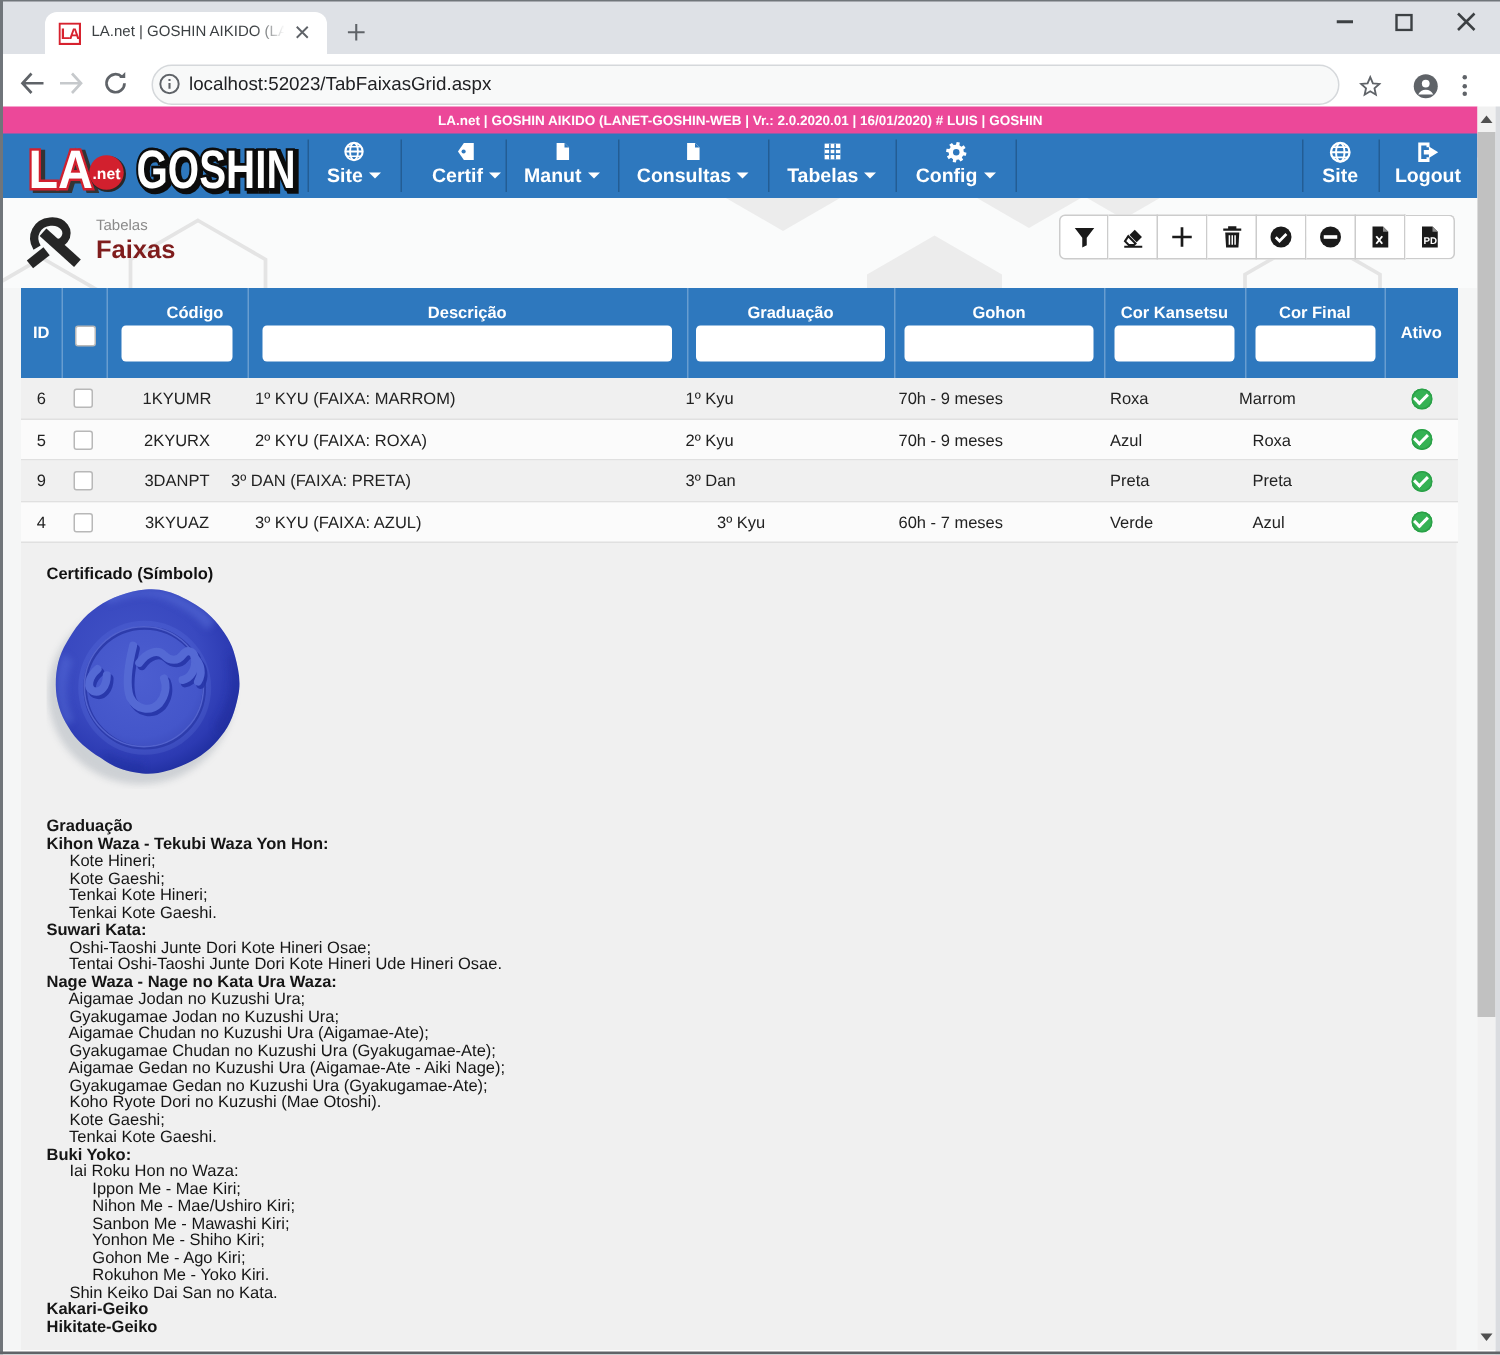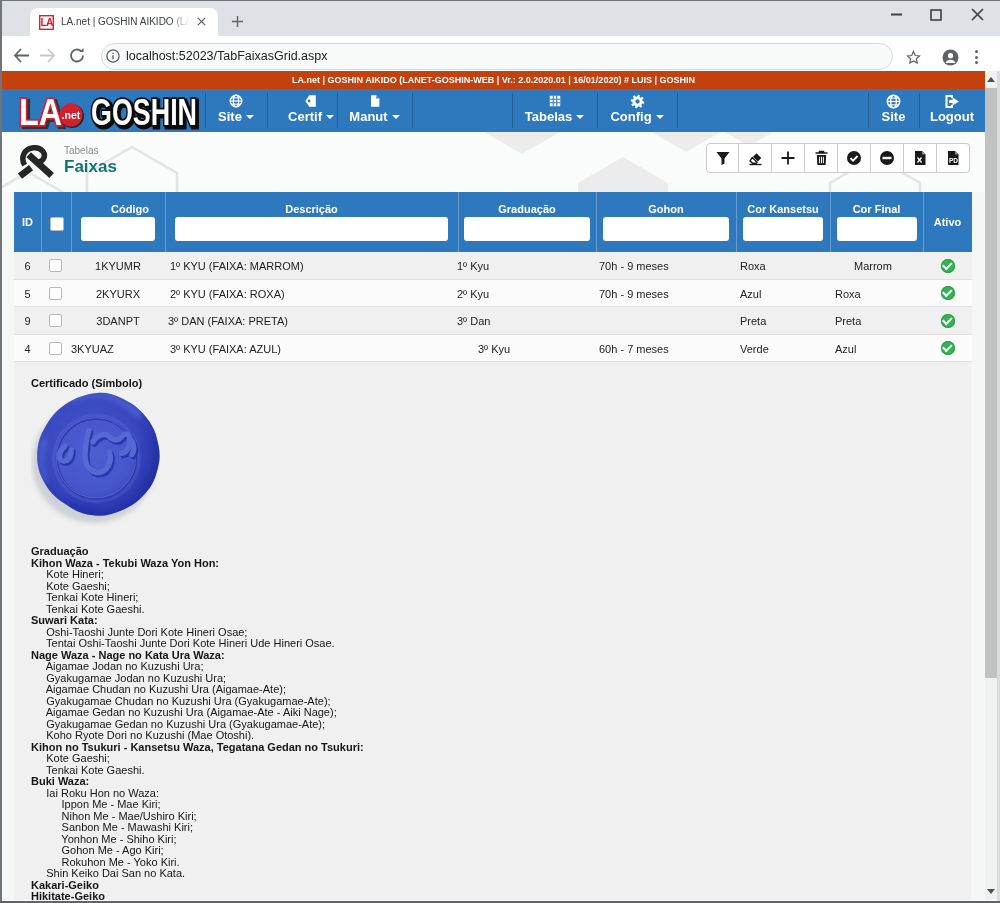--- a/index.html
+++ b/index.html
@@ -10,34 +10,34 @@
 
 #tabstrip { left:0; top:0; width:1000px; height:36px; background:#dee1e6; border-top:1px solid #70757a; }
 #tab { left:30px; top:8px; width:188px; height:28px; background:#fff; border-radius:8px 8px 0 0; }
 #tabtitle { left:61px; top:16px; width:137px; height:14px; font-size:10px; color:#3c4043; white-space:nowrap; overflow:hidden; }
 #tabfade { right:0; top:0; width:28px; height:15px; background:linear-gradient(90deg,rgba(255,255,255,0),#fff 70%); }
 #toolbar { left:0; top:36px; width:1000px; height:35px; background:#fff; }
 #omnibox { left:101px; top:43px; width:792px; height:27px; background:#f8f9f9; border:1px solid #d5d8db; border-radius:14px; }
 #url { left:126px; top:49px; font-size:12.5px; color:#202124; }
 
 
-#blackbar { left:2px; top:71px; width:983px; height:34px; background:#c2410c; color:#fff; font-size:9px; font-weight:bold; text-align:center; line-height:18px; }
+#blackbar { left:2px; top:71px; width:983px; height:34px; background:#ec4899; color:#fff; font-size:9px; font-weight:bold; text-align:center; line-height:18px; }
 #navbar { left:2px; top:89px; width:983px; height:43px; background:#2e78be; }
 .navsep { position:absolute; top:4px; height:35px; width:1px; background:rgba(0,0,0,0.22); }
 .navitem { position:absolute; top:0; height:43px; color:#fff; text-align:center; font-size:13px; font-weight:bold; }
 .navitem .ni-ic { position:absolute; left:0; right:0; top:5px; height:14px; }
 .navitem .ni-tx { position:absolute; left:0; right:0; top:20px; }
 .caret { display:inline-block; width:0; height:0; border-left:4px solid transparent; border-right:4px solid transparent; border-top:4px solid #fff; vertical-align:2px; margin-left:4px; }
 
 
 #content { left:2px; top:132px; width:983px; height:768px; background:#f0f0f0; overflow:hidden; }
 #band { position:absolute; left:0; top:0; width:983px; height:60px; background:#fafbfb; }
 #headrow { position:absolute; left:0; top:0; width:983px; height:60px; }
 #crumb-small { position:absolute; left:62px; top:13px; font-size:10px; color:#8a8a8a; }
-#crumb-big { position:absolute; left:62px; top:25px; font-size:17px; font-weight:bold; color:#0f766e; }
+#crumb-big { position:absolute; left:62px; top:25px; font-size:17px; font-weight:bold; color:#7f1d1d; }
 #btngroup { position:absolute; left:704px; top:11px; height:30px; display:flex; }
 .tbtn { width:33px; height:30px; background:#fff; border:1px solid #ccc; border-left:none; display:flex; align-items:center; justify-content:center; }
 .tbtn:first-child { border-left:1px solid #ccc; border-radius:4px 0 0 4px; }
 .tbtn:last-child { border-radius:0 4px 4px 0; }
 
 
 #grid { position:absolute; left:12px; top:60px; width:958px; }
 #ghead { position:relative; width:958px; height:60px; background:#2e78be; }
 .hcell { position:absolute; top:0; height:60px; border-left:1px solid rgba(255,255,255,0.28); }
 .hlab { position:absolute; top:11px; left:0; right:0; text-align:center; color:#fff; font-size:11px; font-weight:bold; }
@@ -161,20 +161,27 @@
     </div>
   <div class="navsep" style="left:335px"></div>
   <div class="navitem" style="left:335px;width:75px">
       <div class="ni-ic"><svg width="14" height="14" viewBox="0 0 16 16">
           <path d="M3.5 1.5h6L13 5v9.5H3.5z" fill="#fff"></path>
           <path d="M9.5 1.5 13 5H9.5z" fill="#2e78be"></path>
         </svg></div>
       <div class="ni-tx">Manut<span class="caret"></span></div>
     </div>
   <div class="navsep" style="left:410px"></div>
+  <div class="navitem" style="left:410px;width:100px">
+      <div class="ni-ic"><svg width="14" height="14" viewBox="0 0 16 16">
+          <path d="M3.5 1.5h6L13 5v9.5H3.5z" fill="#fff"></path>
+          <path d="M9.5 1.5 13 5H9.5z" fill="#2e78be"></path>
+        </svg></div>
+      <div class="ni-tx">Consultas<span class="caret"></span></div>
+    </div>
   <div class="navsep" style="left:510px"></div>
   <div class="navitem" style="left:510px;width:85px">
       <div class="ni-ic"><svg width="14" height="14" viewBox="0 0 16 16">
           <path d="M2 2h12v12H2z" fill="#fff"></path>
           <path d="M2 6h12M2 10h12M6 2v12M10 2v12" stroke="#2e78be" stroke-width="1.2"></path>
         </svg></div>
       <div class="ni-tx">Tabelas<span class="caret"></span></div>
     </div>
   <div class="navsep" style="left:595px"></div>
   <div class="navitem" style="left:595px;width:80px">
@@ -316,48 +323,48 @@
        <div class="hlab" style="left:909px;width:49px;top:24px">Ativo</div>
      </div>
      <div class="grow" style="background:#f0f0f0">
        <div class="gc" style="left:0;width:27px;text-align:center">6</div>
        <div class="cbx" style="left:35px"></div>
        <div class="gc" style="left:57px;width:94px;text-align:center">1KYUMR</div>
        <div class="gc" style="left:156px">1º KYU (FAIXA: MARROM)</div>
        <div class="gc" style="left:443px">1º Kyu</div>
        <div class="gc" style="left:585px">70h - 9 meses</div>
        <div class="gc" style="left:726px">Roxa</div>
-       <div class="gc" style="left:840px">Marrom</div>
+       <div class="gc" style="left:812px">Marrom</div>
        <div class="gc chk" style="left:909px;width:49px"></div>
      </div>
      <div class="grow" style="background:#fbfbfb">
        <div class="gc" style="left:0;width:27px;text-align:center">5</div>
        <div class="cbx" style="left:35px"></div>
        <div class="gc" style="left:57px;width:94px;text-align:center">2KYURX</div>
        <div class="gc" style="left:156px">2º KYU (FAIXA: ROXA)</div>
        <div class="gc" style="left:443px">2º Kyu</div>
        <div class="gc" style="left:585px">70h - 9 meses</div>
        <div class="gc" style="left:726px">Azul</div>
        <div class="gc" style="left:821px">Roxa</div>
        <div class="gc chk" style="left:909px;width:49px"></div>
      </div>
      <div class="grow" style="background:#f0f0f0">
        <div class="gc" style="left:0;width:27px;text-align:center">9</div>
        <div class="cbx" style="left:35px"></div>
        <div class="gc" style="left:57px;width:94px;text-align:center">3DANPT</div>
-       <div class="gc" style="left:154px">3º DAN (FAIXA: PRETA)</div>
+       <div class="gc" style="left:140px">3º DAN (FAIXA: PRETA)</div>
        <div class="gc" style="left:443px">3º Dan</div>
        <div class="gc" style="left:726px">Preta</div>
        <div class="gc" style="left:821px">Preta</div>
        <div class="gc chk" style="left:909px;width:49px"></div>
      </div>
      <div class="grow" style="background:#fbfbfb">
        <div class="gc" style="left:0;width:27px;text-align:center">4</div>
        <div class="cbx" style="left:35px"></div>
-       <div class="gc" style="left:57px;width:94px;text-align:left">3KYUAZ</div>
+       <div class="gc" style="left:57px;width:94px;text-align:center">3KYUAZ</div>
        <div class="gc" style="left:156px">3º KYU (FAIXA: AZUL)</div>
        <div class="gc" style="left:464px">3º Kyu</div>
        <div class="gc" style="left:585px">60h - 7 meses</div>
        <div class="gc" style="left:726px">Verde</div>
        <div class="gc" style="left:821px">Azul</div>
        <div class="gc chk" style="left:909px;width:49px"></div>
      </div>
   </div>
   <div id="certlabel">Certificado (Símbolo)</div>
   <svg id="seal" style="position:absolute;left:29px;top:259px" width="134" height="135" viewBox="0 0 130 130" preserveAspectRatio="none">
@@ -416,24 +423,23 @@
      Oshi-Taoshi Junte Dori Kote Hineri Osae;
      Tentai Oshi-Taoshi Junte Dori Kote Hineri Ude Hineri Osae.
 <b>Nage Waza - Nage no Kata Ura Waza:</b>
      Aigamae Jodan no Kuzushi Ura;
      Gyakugamae Jodan no Kuzushi Ura;
      Aigamae Chudan no Kuzushi Ura (Aigamae-Ate);
      Gyakugamae Chudan no Kuzushi Ura (Gyakugamae-Ate);
      Aigamae Gedan no Kuzushi Ura (Aigamae-Ate - Aiki Nage);
      Gyakugamae Gedan no Kuzushi Ura (Gyakugamae-Ate);
      Koho Ryote Dori no Kuzushi (Mae Otoshi).
-<b>Kihon no Tsukuri - Kansetsu Waza, Tegatana Gedan no Tsukuri:</b>
      Kote Gaeshi;
      Tenkai Kote Gaeshi.
-<b>Buki Waza:</b>
+<b>Buki Yoko:</b>
      Iai Roku Hon no Waza:
           Ippon Me - Mae Kiri;
           Nihon Me - Mae/Ushiro Kiri;
           Sanbon Me - Mawashi Kiri;
           Yonhon Me - Shiho Kiri;
           Gohon Me - Ago Kiri;
           Rokuhon Me - Yoko Kiri.
      Shin Keiko Dai San no Kata.
 <b>Kakari-Geiko</b>
 <b>Hikitate-Geiko</b></div>

